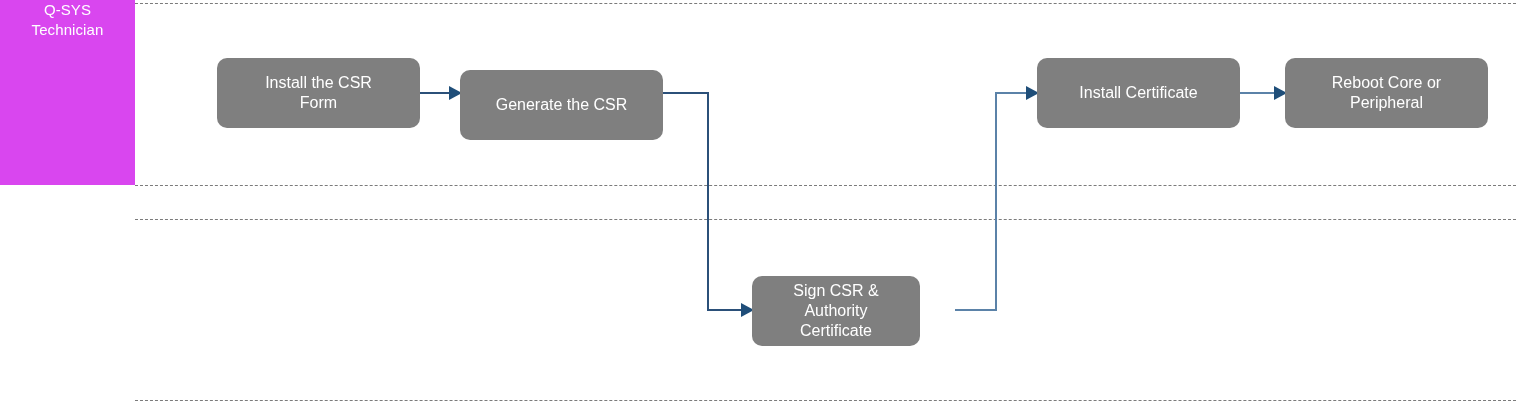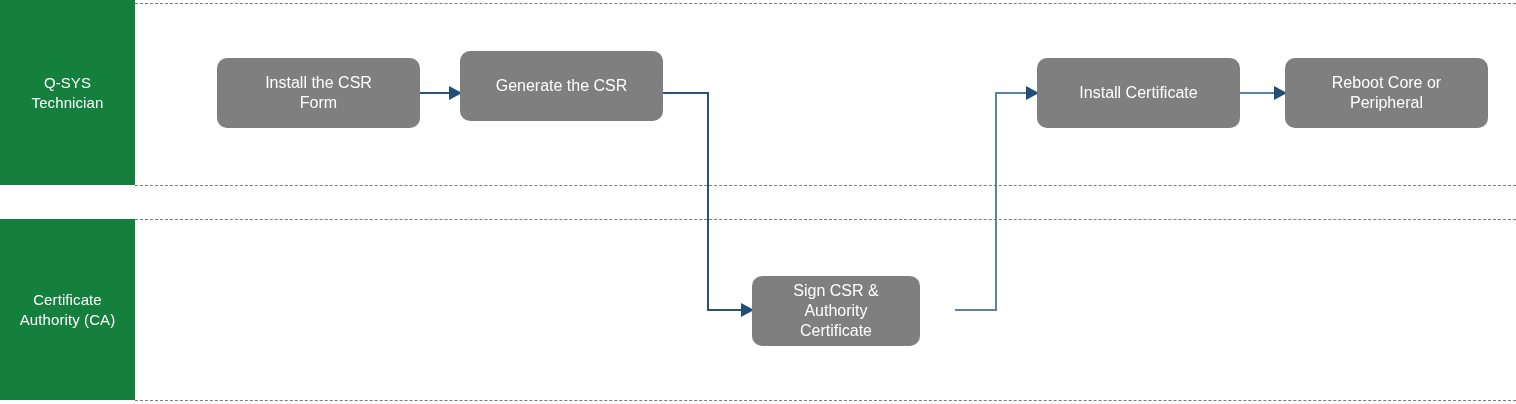--- a/index.html
+++ b/index.html
@@ -26,24 +26,23 @@
     left: 0;
     width: 1516px;
     box-sizing: border-box;
   }
   .lane-header {
     position: absolute;
     left: 0;
     top: 0;
     width: 135px;
     height: 100%;
-    background: #15803d;
+    background: #d946ef;
     color: #ffffff;
     display: flex;
-    align-items: center;
     justify-content: center;
     text-align: center;
     font-size: 15px;
     line-height: 20px;
     letter-spacing: 0.1px;
     box-sizing: border-box;
     padding: 0 6px;
   }
   .lane-body {
     position: absolute;
@@ -111,27 +110,20 @@
     <div class="lane-header">
       <div>
         <span>Q-SYS</span>
         <span>Technician</span>
       </div>
     </div>
     <div class="lane-body"></div>
   </div>
 
   <div class="lane" style="top:219px; height:181px;">
-    <div class="lane-header">
-      <div>
-        <span>Certificate</span>
-        <span>Authority</span>
-        <span>(CA)</span>
-      </div>
-    </div>
     <div class="lane-body"></div>
   </div>
 
   <div class="dash-line" style="top:3px;"></div>
   <div class="dash-line" style="top:185px;"></div>
   <div class="dash-line" style="top:219px;"></div>
   <div class="dash-line" style="top:400px;"></div>
 
   <svg class="conn-svg" viewBox="0 0 1516 404" xmlns="http://www.w3.org/2000/svg">
 
@@ -156,21 +148,21 @@
     </g>
   </svg>
 
   <div class="node" style="left:217px; top:58px; width:203px; height:70px;">
     <div>
       <span>Install the CSR</span>
       <span>Form</span>
     </div>
   </div>
 
-  <div class="node" style="left:460px; top:51px; width:203px; height:70px;">
+  <div class="node" style="left:460px; top:70px; width:203px; height:70px;">
     <div>
       <span>Generate the CSR</span>
     </div>
   </div>
 
   <div class="node" style="left:752px; top:276px; width:168px; height:70px;">
     <div>
       <span>Sign CSR &amp;</span>
       <span>Authority</span>
       <span>Certificate</span>

